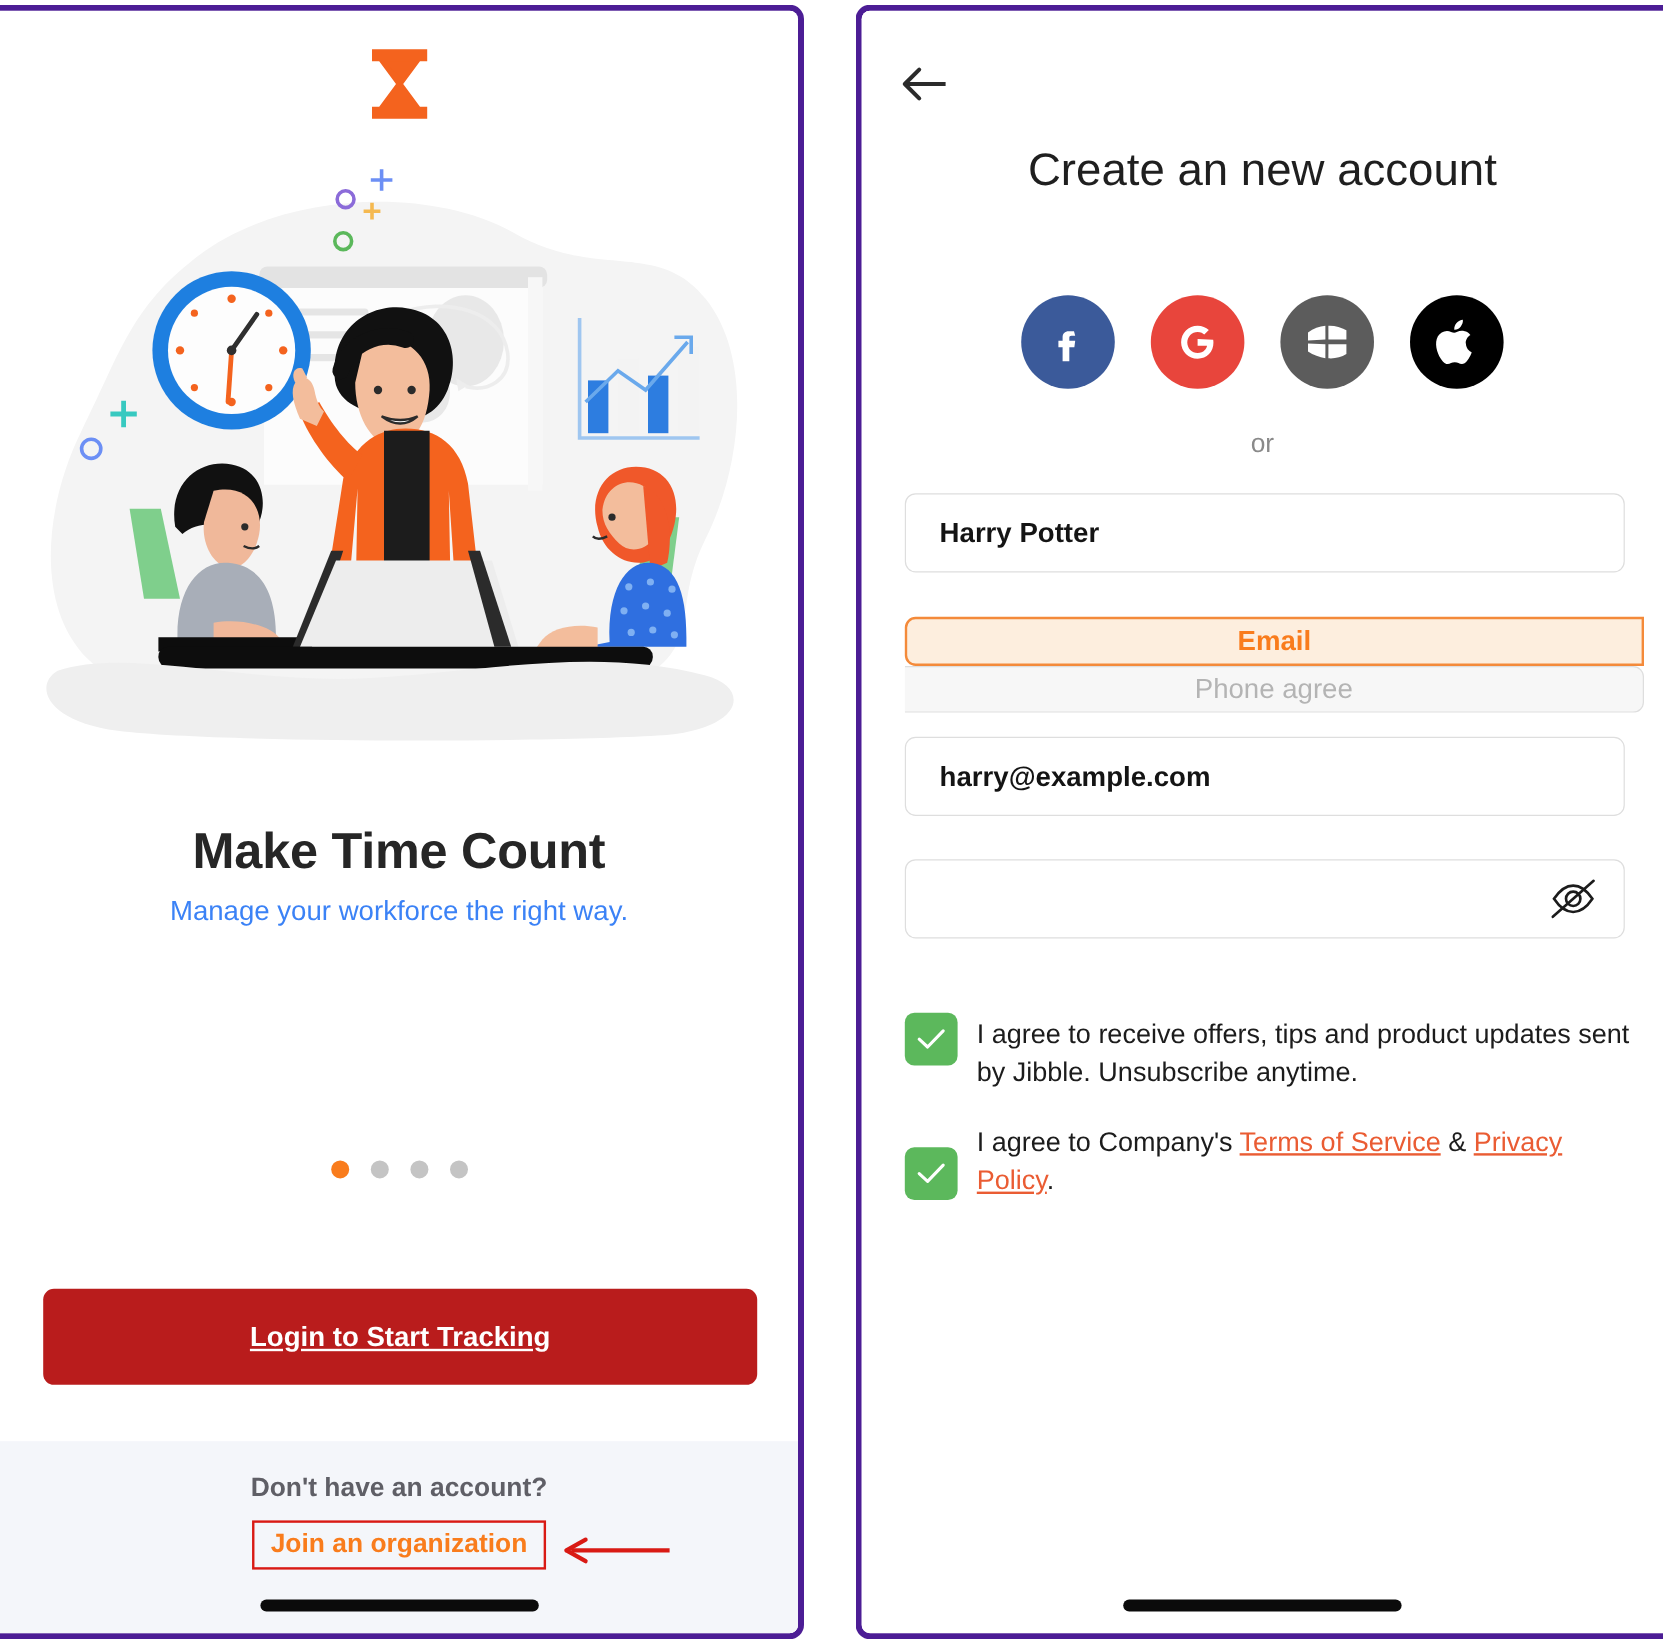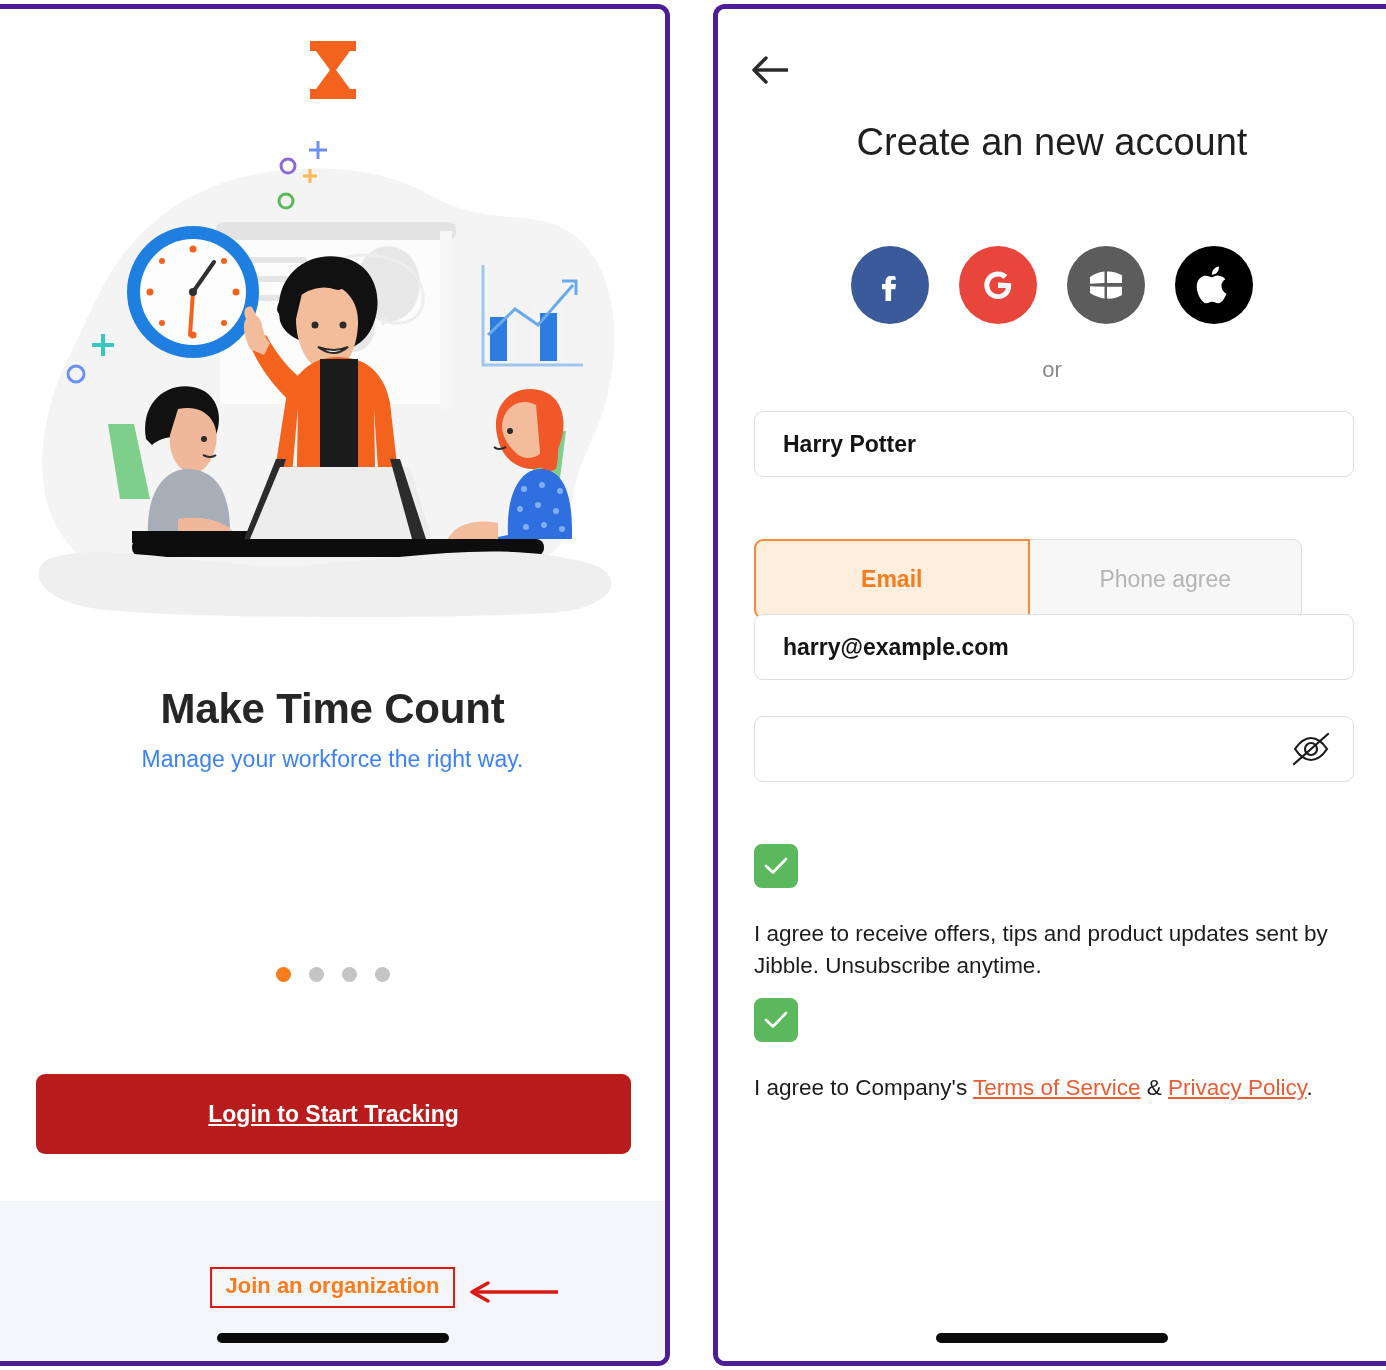--- a/index.html
+++ b/index.html
@@ -153,41 +153,42 @@
   #email-field { top: 605px; }
   #pw-field    { top: 707px; }
   .eye-btn {
     position: absolute; right: 20px; top: 50%; transform: translateY(-50%);
     background: none; border: none; cursor: pointer;
     width: 44px; height: 40px;
     display: flex; align-items: center; justify-content: center;
   }
 
   .seg {
-    position: absolute; top: 530px; left: 36px;
-    width: 548px; height: 80px;
+    position: absolute; top: 505px; left: 36px;
+    width: 616px; height: 80px;
     display: flex;
     border-radius: 9px;
+    flex-direction: column;
   }
   .seg-btn {
     flex: 1; border: 1px solid #dedede;
     font-size: 23px; font-family: "Liberation Sans", sans-serif;
     cursor: pointer;
     display: flex; align-items: center; justify-content: center;
   }
   .seg-btn.left  { border-radius: 9px 0 0 9px; }
   .seg-btn.right { border-radius: 0 9px 9px 0; border-left: none;
                    background: #f7f7f7; color: #b4b4b4; }
   .seg-btn.active {
     background: #fdeede; border: 2px solid #f48a3a; color: #f97c1c; font-weight: bold;
   }
 
-  .check-row { position: absolute; left: 36px; width: 606px; display: flex; gap: 28px; flex-direction: column; }
+  .check-row { position: absolute; left: 36px; width: 606px; display: flex; gap: 16px; }
   #check-row-1 { top: 835px; }
-  #check-row-2 { top: 989px; }
+  #check-row-2 { top: 925px; align-items: flex-end; }
   .checkbox {
     flex: 0 0 auto;
     width: 44px; height: 44px; border-radius: 8px;
     background: #5cb85c; border: none; cursor: pointer;
     display: flex; align-items: center; justify-content: center;
   }
   .check-label {
     font-size: 22.5px; line-height: 32px; color: #1c1c1c;
     padding-top: 2px;
   }
@@ -328,20 +329,21 @@
       <div class="dots">
         <span class="dot active"></span>
         <span class="dot"></span>
         <span class="dot"></span>
         <span class="dot"></span>
       </div>
 
       <button class="btn-primary" id="login-btn">Login to Start Tracking</button>
 
       <div class="footer">
+        <div class="footer-q">Don't have an account?</div>
         <div class="join-box">
           <button class="join-link">Join an organization</button>
         </div>
         <svg class="anno-arrow" width="92" height="26" viewBox="0 0 92 26">
           <path d="M90 13 H8" stroke="#D91A14" stroke-width="3.5" fill="none"></path>
           <path d="M4 13 L20 4 M4 13 L20 22" stroke="#D91A14" stroke-width="3.5" fill="none" stroke-linecap="round"></path>
         </svg>
         <div class="home-bar"></div>
       </div>
 

